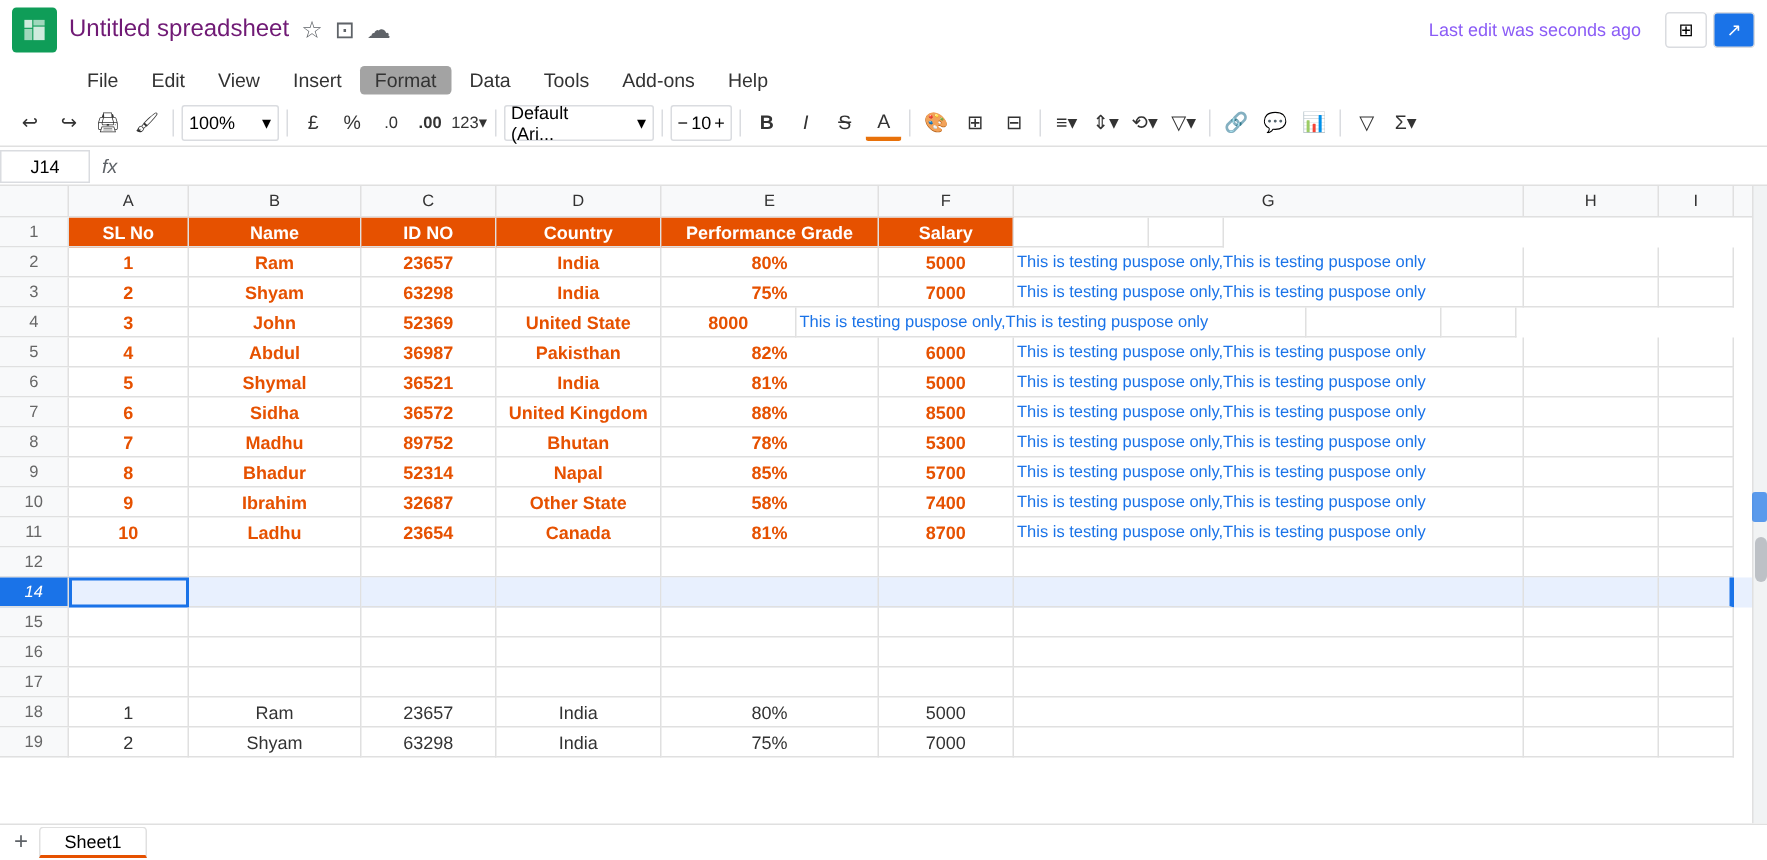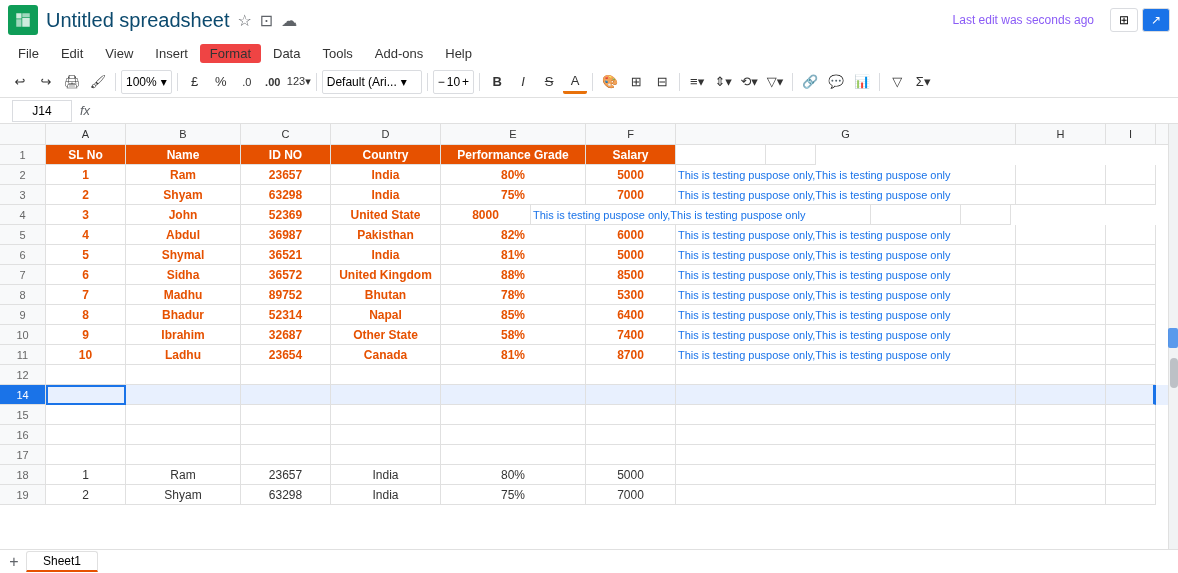--- a/index.html
+++ b/index.html
@@ -15,43 +15,43 @@
       border-radius: 3px; display: flex; align-items: center;
       justify-content: center; flex-shrink: 0;
     }
     #app-logo svg { width: 18px; height: 18px; }
     #title-icons { display: flex; gap: 6px; align-items: center; color: #5f6368; }
     #title-icons span { font-size: 16px; cursor: pointer; }
 
     
     #menu-bar {
       display: flex; align-items: center; height: 26px;
-      padding: 0 8px; gap: 2px; background: #fff;
+      padding: 0 8px; gap: 2px; background: #fff; margin-left: 40px;
     }
     .menu-item { padding: 2px 10px; font-size: 13px; color: #333; cursor: pointer; border-radius: 3px; }
 
     
     #toolbar {
       display: flex; align-items: center; height: 32px;
       padding: 0 8px; gap: 2px; background: #fff;
       border-bottom: 1px solid #e0e0e0;
     }
     .tb-btn { width: 24px; height: 24px; display: flex; align-items: center; justify-content: center; cursor: pointer; border-radius: 2px; color: #333; font-size: 13px; }
     .tb-separator { width: 1px; height: 18px; background: #dadce0; margin: 0 3px; }
-    .tb-zoom { display: flex; align-items: center; border: 1px solid #dadce0; border-radius: 2px; height: 24px; padding: 0 4px; gap: 4px; font-size: 12px; cursor: pointer; }
+    .tb-zoom { display: flex; align-items: center; border: 1px solid #dadce0; border-radius: 2px; height: 24px; padding: 0 4px; gap: 18px; font-size: 12px; cursor: pointer; }
     .tb-font-size { display: flex; align-items: center; border: 1px solid #dadce0; border-radius: 2px; height: 24px; padding: 0 4px; gap: 2px; font-size: 12px; cursor: pointer; }
     .tb-bold { font-weight: bold; }
     .tb-italic { font-style: italic; }
     .tb-strikethrough { text-decoration: line-through; }
     .text-a-underline { border-bottom: 3px solid #e8710a; padding-bottom: 0; }
 
     
     #formula-bar {
       display: flex; align-items: center; height: 26px;
-      padding: 0 12px; gap: 4px; background: #fff;
+      padding: 0 0; gap: 4px; background: #fff;
       border-bottom: 1px solid #e0e0e0;
     }
     #cell-ref { width: 60px; height: 22px; border: 1px solid #dadce0; text-align: center; font-size: 12px; padding: 0 4px; }
     #fx-icon { color: #5f6368; font-size: 13px; padding: 0 4px; font-style: italic; }
     #formula-input { flex: 1; height: 22px; border: none; outline: none; font-size: 12px; }
 
     
     #col-headers { display: flex; background: #f8f9fa; border-bottom: 1px solid #e0e0e0; }
     .row-num-header { width: 46px; min-width: 46px; height: 20px; border-right: 1px solid #e0e0e0; }
     .col-header { height: 20px; border-right: 1px solid #e0e0e0; display: flex; align-items: center; justify-content: center; font-size: 11px; color: #333; font-weight: 500; }
@@ -85,39 +85,39 @@
 
 <div id="title-bar">
   <div id="app-logo">
     <svg viewBox="0 0 24 24" fill="white">
         <rect x="3" y="3" width="7" height="7" fill="white" opacity="0.8"></rect>
         <rect x="3" y="11" width="7" height="10" fill="white" opacity="0.6"></rect>
         <rect x="11" y="3" width="10" height="5" fill="white" opacity="0.6"></rect>
         <rect x="11" y="9" width="10" height="12" fill="white" opacity="0.8"></rect>
       </svg>
   </div>
-  <span style="font-size:20px;color:#0c4a6e;">Untitled spreadsheet</span>
+  <span style="font-size:16px;color:#701a75;">Untitled spreadsheet</span>
   <div id="title-icons" style="display:flex;gap:8px;align-items:center;color:#5f6368;font-size:16px;">
     <span>☆</span>
     <span>⊡</span>
     <span>☁</span>
   </div>
   <span style="margin-left:auto;font-size:12px;color:#8b5cf6;">Last edit was seconds ago</span>
   <div style="display:flex;gap:4px;margin-left:8px;">
     <div class="wc" style="width:28px;height:24px;border:1px solid #dadce0;border-radius:3px;display:flex;align-items:center;justify-content:center;">⊞</div>
     <div class="wc" style="width:28px;height:24px;border:1px solid #dadce0;border-radius:3px;display:flex;align-items:center;justify-content:center;background:#1a73e8;color:white;">↗</div>
   </div>
 </div>
 
 <div id="menu-bar">
   <span class="menu-item">File</span>
   <span class="menu-item">Edit</span>
   <span class="menu-item">View</span>
   <span class="menu-item">Insert</span>
-  <span class="menu-item" style="background:#ef4444;">Format</span>
+  <span class="menu-item" style="background:#a3a3a3;">Format</span>
   <span class="menu-item">Data</span>
   <span class="menu-item">Tools</span>
   <span class="menu-item">Add-ons</span>
   <span class="menu-item">Help</span>
 </div>
 
 <div id="toolbar">
   <div class="tb-btn">↩</div>
   <div class="tb-btn">↪</div>
   <div class="tb-btn">🖨</div>
@@ -286,21 +286,21 @@
     <div class="cell col-H"></div>
     <div class="cell col-I"></div>
   </div>
         <div class="grid-row">
     <div class="row-num">9</div>
     <div class="cell col-A cell-orange-text">8</div>
     <div class="cell col-B cell-orange-text">Bhadur</div>
     <div class="cell col-C cell-orange-text">52314</div>
     <div class="cell col-D cell-orange-text">Napal</div>
     <div class="cell col-E cell-orange-text">85%</div>
-    <div class="cell col-F cell-orange-text">6400</div>
+    <div class="cell col-F cell-orange-text">5700</div>
     <div class="cell col-G cell-blue-text cell-left">This is testing puspose only,This is testing puspose only</div>
     <div class="cell col-H"></div>
     <div class="cell col-I"></div>
   </div>
         <div class="grid-row">
     <div class="row-num">10</div>
     <div class="cell col-A cell-orange-text">9</div>
     <div class="cell col-B cell-orange-text">Ibrahim</div>
     <div class="cell col-C cell-orange-text">32687</div>
     <div class="cell col-D cell-orange-text">Other State</div>
@@ -331,21 +331,21 @@
       <div class="cell col-C"></div>
       <div class="cell col-D"></div>
       <div class="cell col-E"></div>
       <div class="cell col-F"></div>
       <div class="cell col-G"></div>
       <div class="cell col-H"></div>
       <div class="cell col-I"></div>
     </div>
 
     <div class="grid-row" style="background:#e8f0fe;">
-      <div class="row-num" style="background:#1a73e8;color:#fff;">14</div>
+      <div class="row-num" style="background:#1a73e8;color:#fff;font-style:italic;">14</div>
       <div class="cell col-A" style="background:#e8f0fe;border:2px solid #1a73e8;"></div>
       <div class="cell col-B" style="background:#e8f0fe;"></div>
       <div class="cell col-C" style="background:#e8f0fe;"></div>
       <div class="cell col-D" style="background:#e8f0fe;"></div>
       <div class="cell col-E" style="background:#e8f0fe;"></div>
       <div class="cell col-F" style="background:#e8f0fe;"></div>
       <div class="cell col-G" style="background:#e8f0fe;"></div>
       <div class="cell col-H" style="background:#e8f0fe;"></div>
       <div class="cell col-I" style="background:#e8f0fe;border-right:3px solid #1a73e8;"></div>
     </div>

